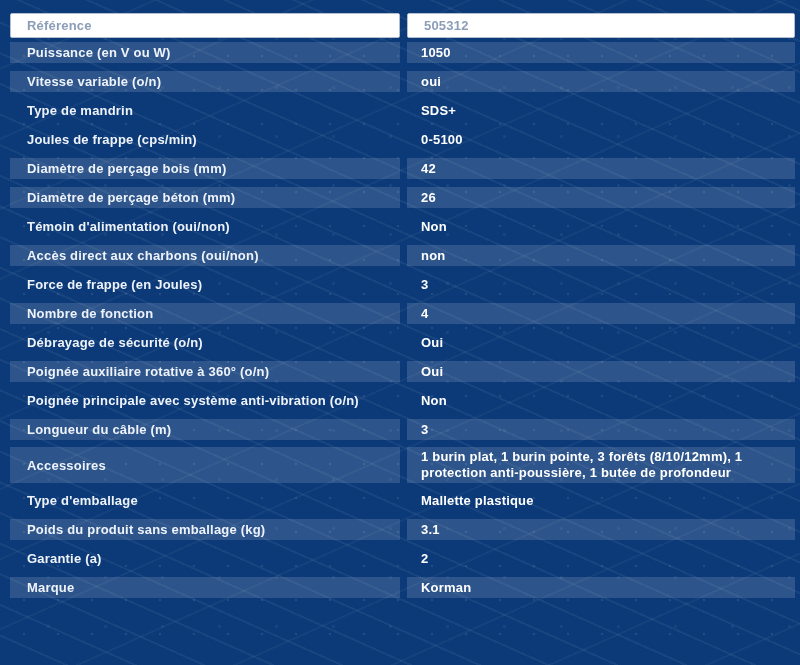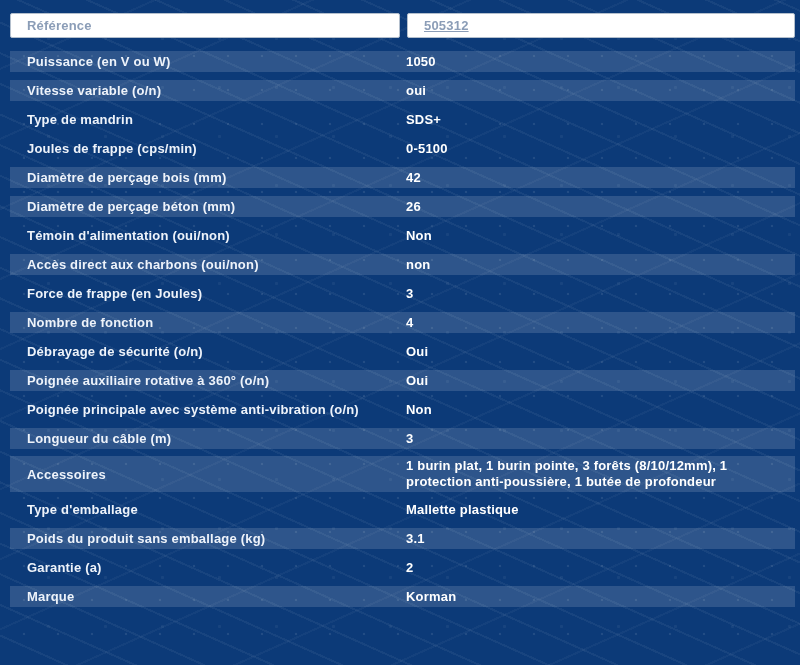--- a/index.html
+++ b/index.html
@@ -9,34 +9,34 @@
     background-color:#0c3a78;
     background-image:
       repeating-linear-gradient(24deg, transparent 0 26px, rgba(255,255,255,0.05) 26px 28px),
       repeating-linear-gradient(156deg, transparent 0 62px, rgba(255,255,255,0.035) 62px 64px),
       radial-gradient(rgba(255,255,255,0.09) 1px, transparent 1.6px),
       radial-gradient(rgba(255,255,255,0.05) 1.4px, transparent 2px);
     background-size:auto,auto,34px 34px,57px 49px;
     background-position:0 0,0 0,7px 5px,20px 14px;
   }
   .spec-table{position:absolute;left:10px;right:5px;top:13px;}
-  .input-row{display:flex;gap:7px;margin-bottom:9px;}
+  .input-row{display:flex;gap:7px;margin-bottom:0;}
   .input-row input{
     box-sizing:border-box;height:25px;border:1px solid #b3bfcd;border-radius:2px;
     background:#ffffff;color:#8b9db7;font-family:inherit;font-size:13px;font-weight:600;
     letter-spacing:.2px;padding:0 10px 0 16px;outline:none;
   }
   .input-row input.ref-label{flex:0 0 390px;}
-  .input-row input.ref-value{flex:1;text-decoration:underline;}
+  .input-row input.ref-value{flex:1;}
   .rows{display:block;}
   .row{display:flex;height:29px;}
   .row.tall{height:42px;}
   .cell{position:relative;display:flex;align-items:center;box-sizing:border-box;}
-  .cell-label{flex:0 0 390px;padding-left:17px;}
-  .cell-value{flex:1;padding-left:6px;}
+  .cell-label{flex:0 0 390px;margin-right:7px;padding-left:17px;}
+  .cell-value{flex:1;padding-left:14px;}
   .row.light .cell::before{
     content:"";position:absolute;left:0;right:0;top:4px;bottom:4px;
     background:rgba(255,255,255,0.14);
   }
   .row.tall.light .cell::before{top:3px;bottom:3px;}
   .cell span{position:relative;z-index:1;}
   .cell-label span{color:#eef3fa;font-size:13px;font-weight:600;letter-spacing:.2px;}
   .cell-value span{color:#ffffff;font-size:13px;font-weight:600;letter-spacing:.2px;}
   .row.tall .cell-value span{line-height:16px;padding:2px 20px 2px 0;}
 </style>

